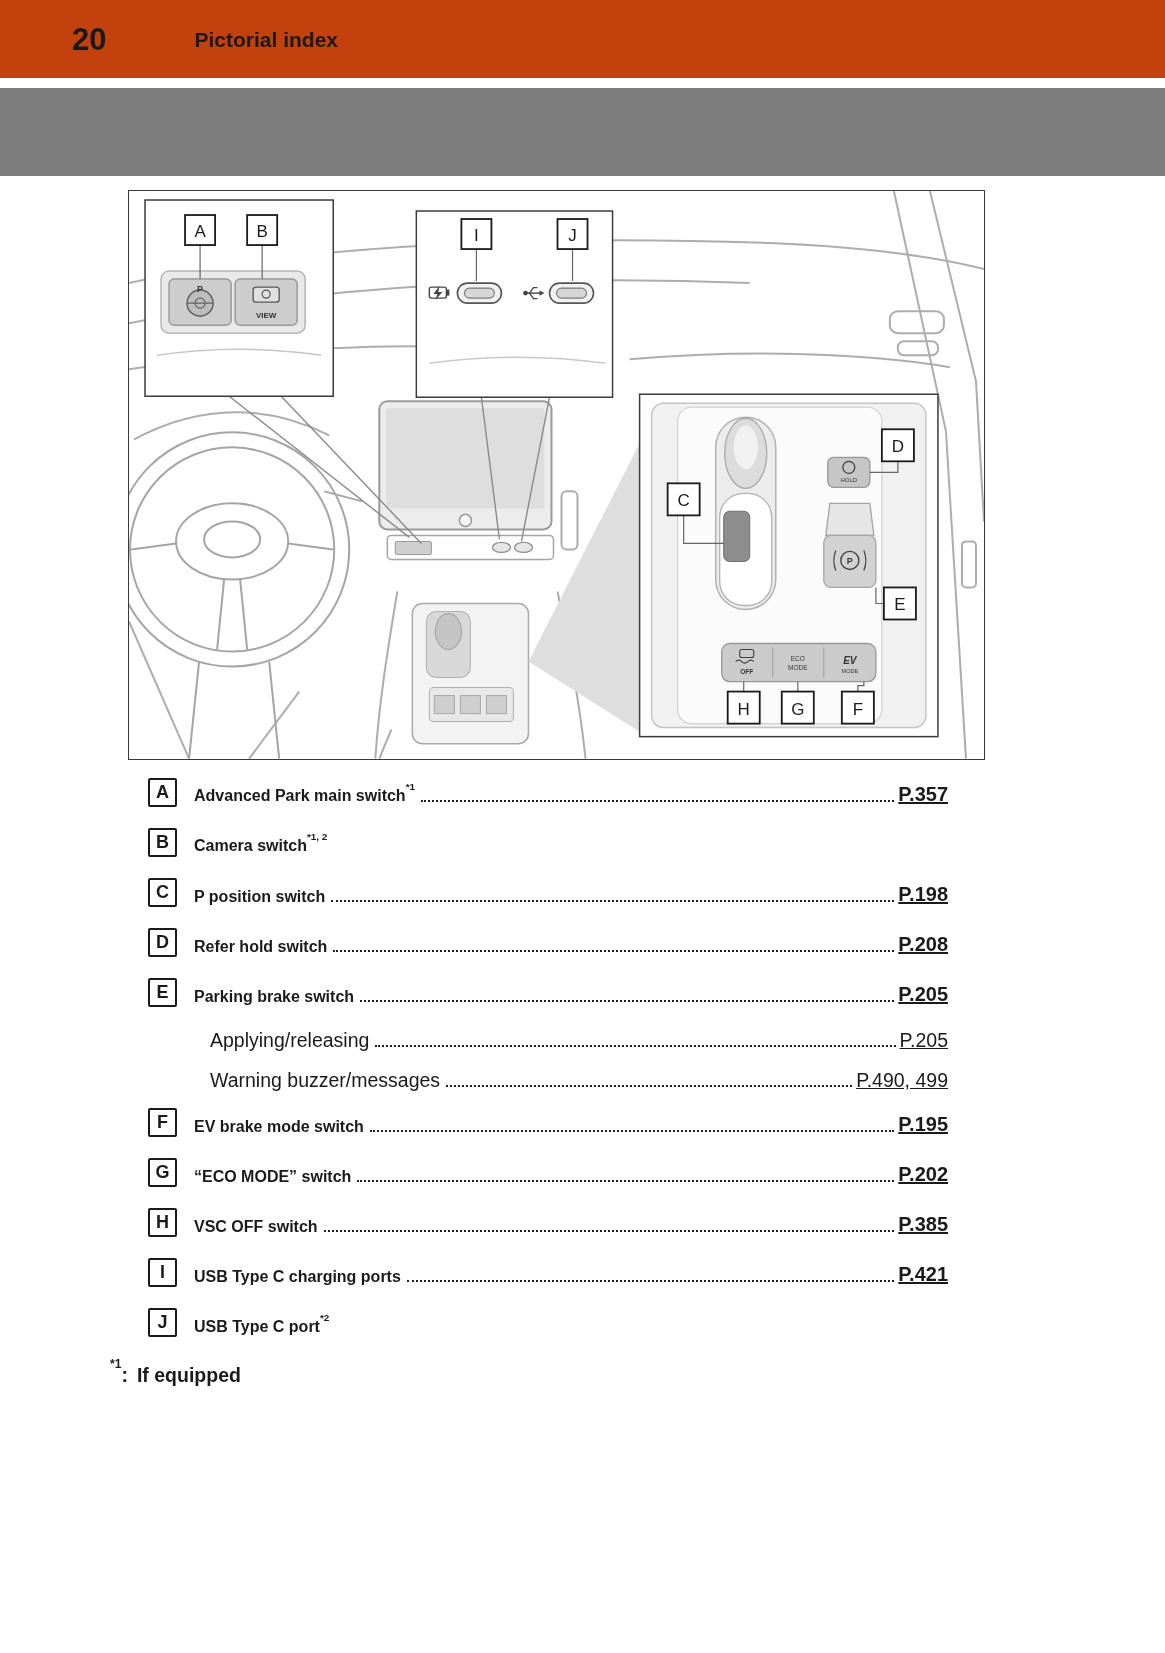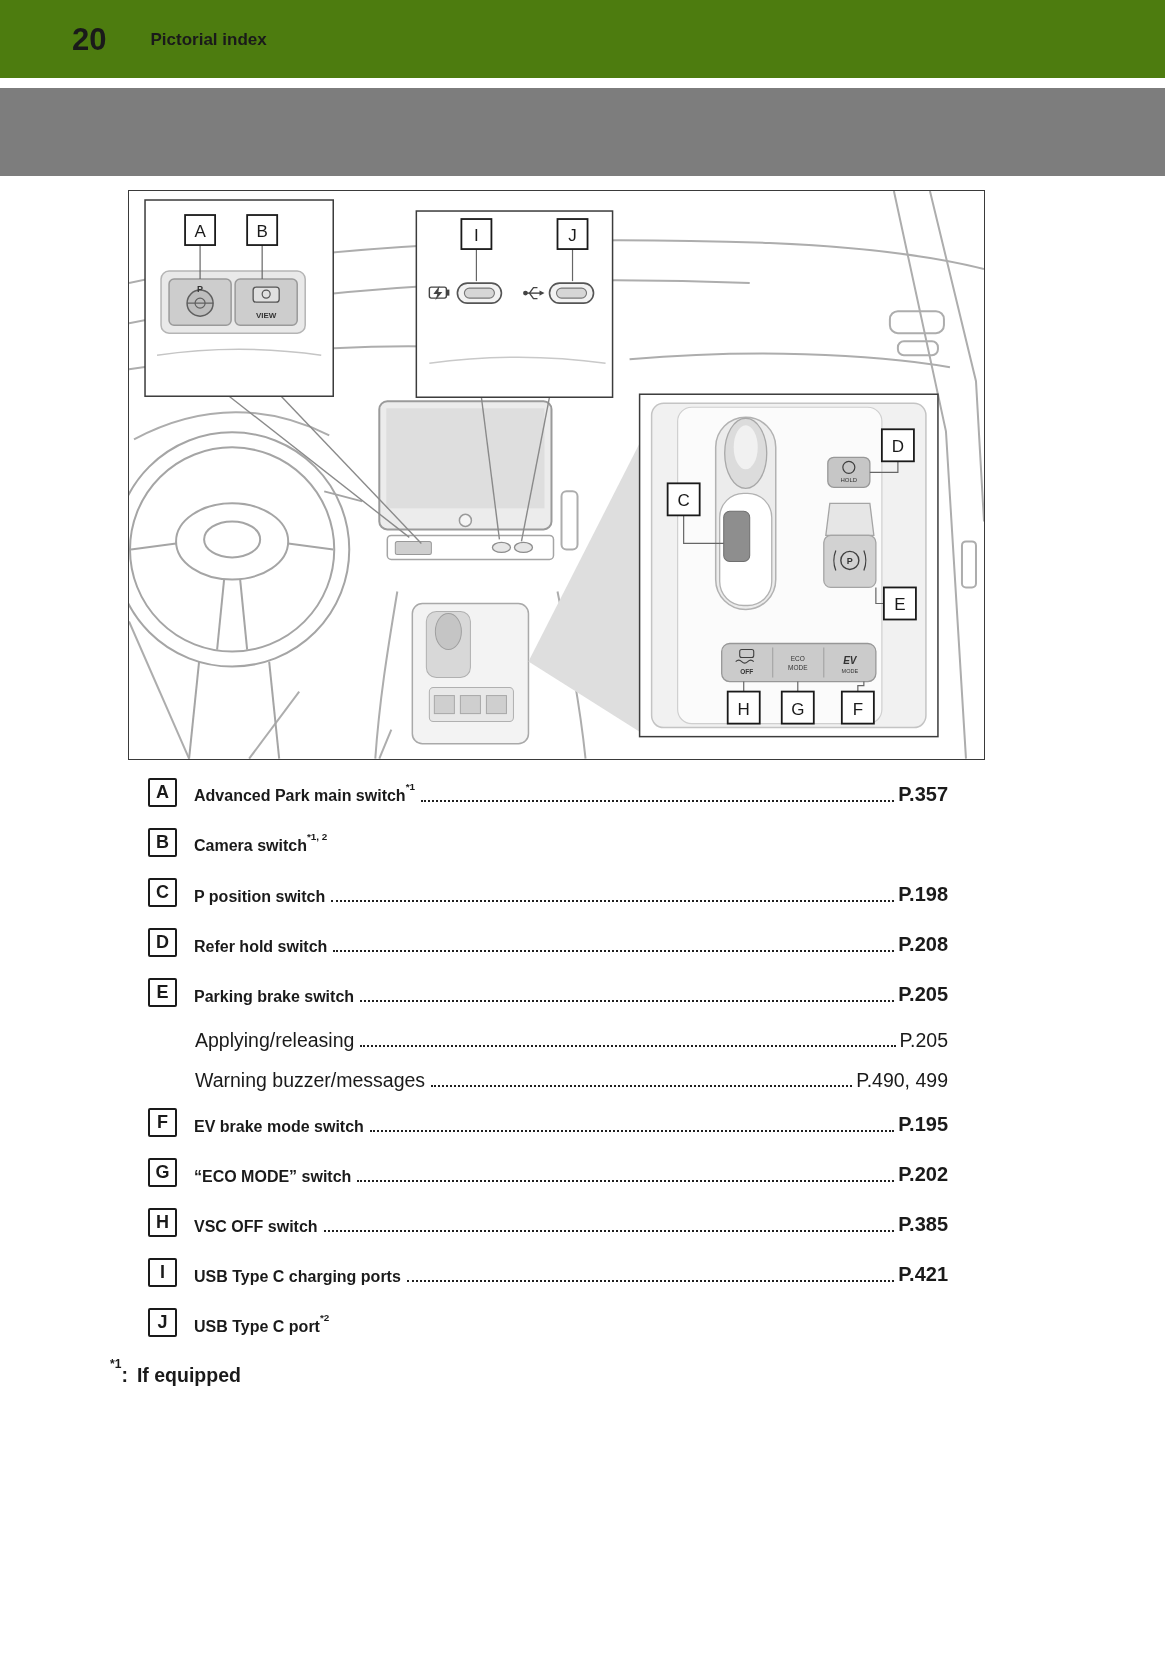--- a/index.html
+++ b/index.html
@@ -4,46 +4,46 @@
 <style>
   * { box-sizing: border-box; }
   html,body { margin:0; padding:0; }
   body {
     width:1165px; height:1653px; background:#ffffff; overflow:hidden;
     font-family:"Liberation Sans", sans-serif; color:#1a1a1a;
     position:relative;
   }
   
   .header-strip {
-    height:78px; background:#4d7c0f; display:flex; align-items:center;
+    height:78px; background:#c2410c; display:flex; align-items:center;
   }
   .page-number { font-size:31px; font-weight:bold; margin-left:72px; line-height:1; }
-  .section-title { font-size:17px; font-weight:bold; margin-left:44px; line-height:1; }
+  .section-title { font-size:21px; font-weight:bold; margin-left:88px; line-height:1; }
   .band { height:88px; background:#7d7d7d; margin-top:10px; }
 
   
   .figure-wrap {
     width:857px; margin:14px 0 0 128px; border:1.5px solid #3a3a3a; background:#fff;
   }
   .figure-wrap svg { display:block; width:100%; height:auto; }
 
   
   .index { width:857px; margin:18px 0 0 128px; padding:0 37px 0 20px; }
   .row { display:flex; align-items:flex-end; margin-bottom:21px; }
   .badge {
     align-self:center; flex:none; width:29px; height:29px;
     border:2px solid #1a1a1a; border-radius:2px;
     display:flex; align-items:center; justify-content:center;
     font-size:18px; font-weight:bold; margin-right:17px; background:#fff;
   }
   .label { font-size:16px; font-weight:bold; white-space:nowrap; line-height:1.25; }
   .sup { font-size:62%; position:relative; top:-0.55em; font-weight:bold; }
   .dots { flex:1; border-bottom:2.5px dotted #1f1f1f; margin:0 4px 0 6px; position:relative; top:-5px; min-width:20px; }
-  .page { font-size:20px; font-weight:bold; white-space:nowrap; line-height:1.25; }
-  .row.sub { margin-left:47px; margin-bottom:16px; }
+  .page { font-size:20px; font-weight:bold; white-space:nowrap; line-height:1.25;text-decoration:underline; }
+  .row.sub { margin-left:62px; margin-bottom:16px; }
   .row.sub .label, .row.sub .page { font-weight:normal; font-size:19.5px; }
   .row.sub .dots { border-bottom-width:2px; }
   .row.nopage .label { margin-right:auto;text-align:right; }
 
   
   .footnotes { margin:26px 0 0 110px; font-size:19.5px;font-weight:bold; }
   .footnote { margin-bottom:15px; }
   .fn-marker { font-size:62%; position:relative; top:-0.55em; }
   .fn-sep { }
   .fn-text { margin-left:9px; }

